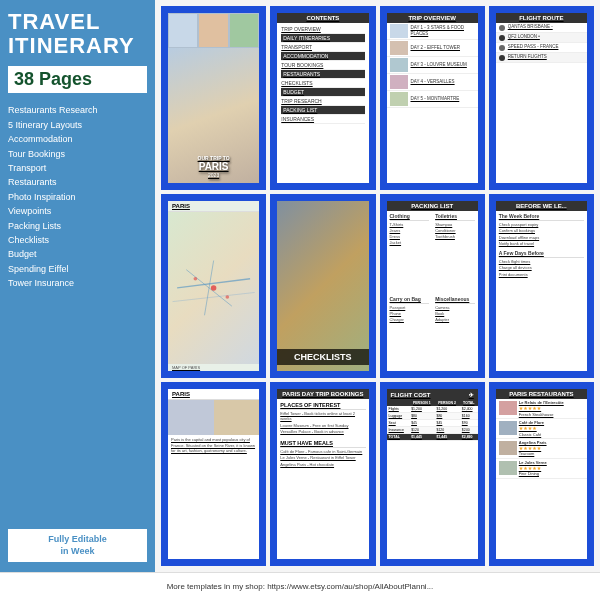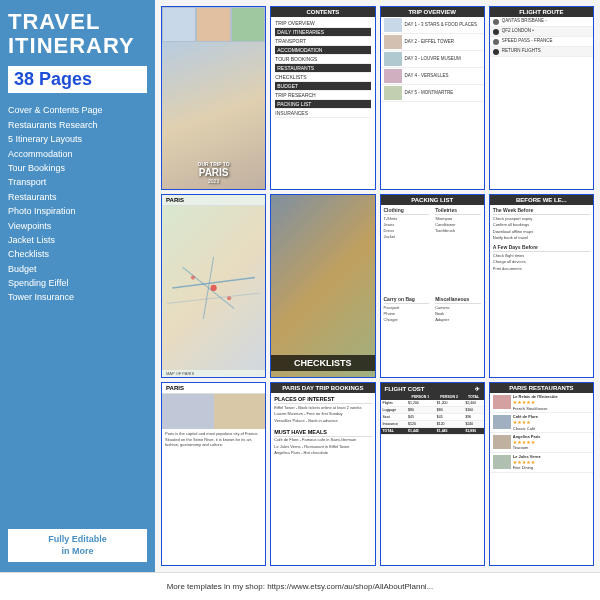--- a/index.html
+++ b/index.html
@@ -36,21 +36,21 @@
       font-size: 22px;
       font-weight: 900;
       line-height: 1.1;
       text-transform: uppercase;
       letter-spacing: 1px;
       margin-bottom: 8px;
     }
 
     .pages-badge {
       background: #fff;
-      color: #1d4ed8;
+      color: #14532d;
       font-size: 18px;
       font-weight: 900;
       padding: 3px 6px;
       display: inline-block;
       margin-bottom: 10px;
     }
 
     .feature-list {
       list-style: none;
       margin-bottom: 10px;
@@ -90,25 +90,26 @@
       display: grid;
       grid-template-columns: repeat(4, 1fr);
       grid-template-rows: repeat(3, 1fr);
       gap: 4px;
       padding: 6px;
       flex: 1;
     }
 
     .preview-card {
       background: #fff;
-      border: 1px solid #1d4ed8;
+      border: 7px solid #1d4ed8;
       overflow: hidden;
       position: relative;
       display: flex;
       flex-direction: column;
+      text-decoration: underline;
     }
 
     
     .card-cover {
       background: #f0f0f0;
       display: flex;
       flex-direction: column;
       overflow: hidden;
     }
 
@@ -441,39 +442,38 @@
   </style>
 </head>
 <body>
 
 <div class="main-container">
 
   <div class="left-sidebar">
     <div class="sidebar-title">TRAVEL<br>ITINERARY</div>
     <div class="pages-badge">38 Pages</div>
     <ul class="feature-list">
-      <li>Cover &amp; Contents Page</li>
       <li>Restaurants Research</li>
       <li>5 Itinerary Layouts</li>
       <li>Accommodation</li>
       <li>Tour Bookings</li>
       <li>Transport</li>
       <li>Restaurants</li>
       <li>Photo Inspiration</li>
       <li>Viewpoints</li>
-      <li>Jacket Lists</li>
+      <li>Packing Lists</li>
       <li>Checklists</li>
       <li>Budget</li>
       <li>Spending Eiffel</li>
       <li>Tower Insurance</li>
     </ul>
     <div class="editable-section">
       <div class="editable-badge">
         <span>Fully Editable</span><br>
-        <span>in More</span>
+        <span>in Week</span>
       </div>
     </div>
   </div>
 
   <div class="right-content">
     <div class="preview-grid">
 
       <div class="preview-card card-cover">
         <div class="photo-strip">
           <div class="photo-box" style="background:#c8d8e8;"></div>

